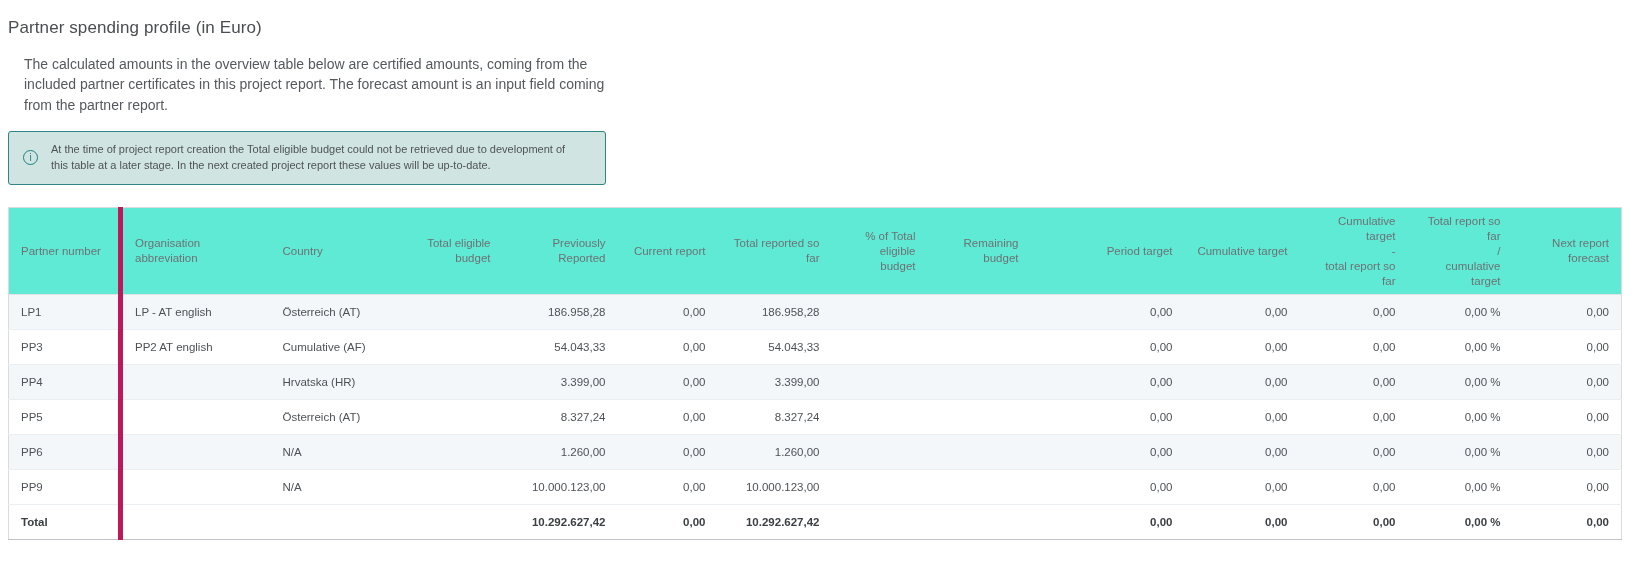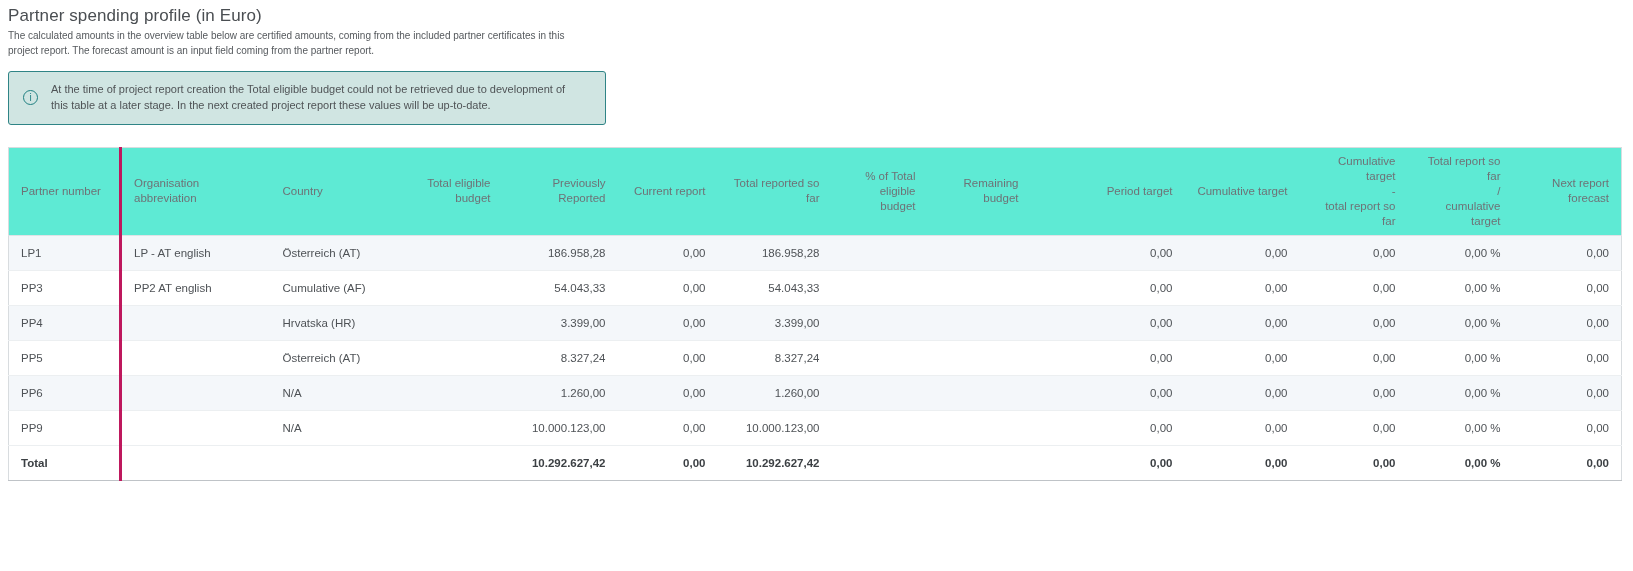--- a/index.html
+++ b/index.html
@@ -9,29 +9,29 @@
     background: #ffffff;
     font-family: "Liberation Sans", sans-serif;
     overflow: hidden;
   }
   .page { padding: 6px 11px 0 8px; }
 
   .page-title {
     font-size: 17px;
     font-weight: 400;
     color: #4a4e52;
-    margin: 0 0 3px 0;
+    margin: 12px 0 3px 0;
     letter-spacing: 0.1px;
   }
   .page-desc {
-    font-size: 10px;
+    font-size: 14px;
     color: #55595d;
     line-height: 1.45;
     max-width: 588px;
-    margin: 0;
+    margin: 16px;
   }
 
   .info-box {
     margin-top: 13px;
     width: 598px;
     background: #d0e5e2;
     border: 1px solid #2f8486;
     border-radius: 3px;
     padding: 10px 14px;
     display: flex;
@@ -80,21 +80,21 @@
     padding: 0 12px;
     font-size: 11.5px;
     color: #4e5256;
     vertical-align: middle;
     overflow: hidden;
     white-space: nowrap;
   }
   table.spending .al { text-align: left; }
   table.spending .ar { text-align: right; }
   table.spending th:first-child,
-  table.spending td:first-child { border-right: 3px solid #be185d; }
+  table.spending td:first-child { border-right: 5px solid #be185d; }
   table.spending thead tr { border-bottom: 1px solid #dfe3e6; }
   table.spending tbody tr { border-bottom: 1px solid #eceff1; }
   table.spending tbody tr:nth-child(odd) { background: #f4f7fa; }
   table.spending tfoot tr { border-top: 1px solid #dfe3e6; background: #ffffff; }
   table.spending tfoot td { font-weight: bold; color: #3c4044; }
 </style>
 </head>
 <body>
 
 <div class="page">

